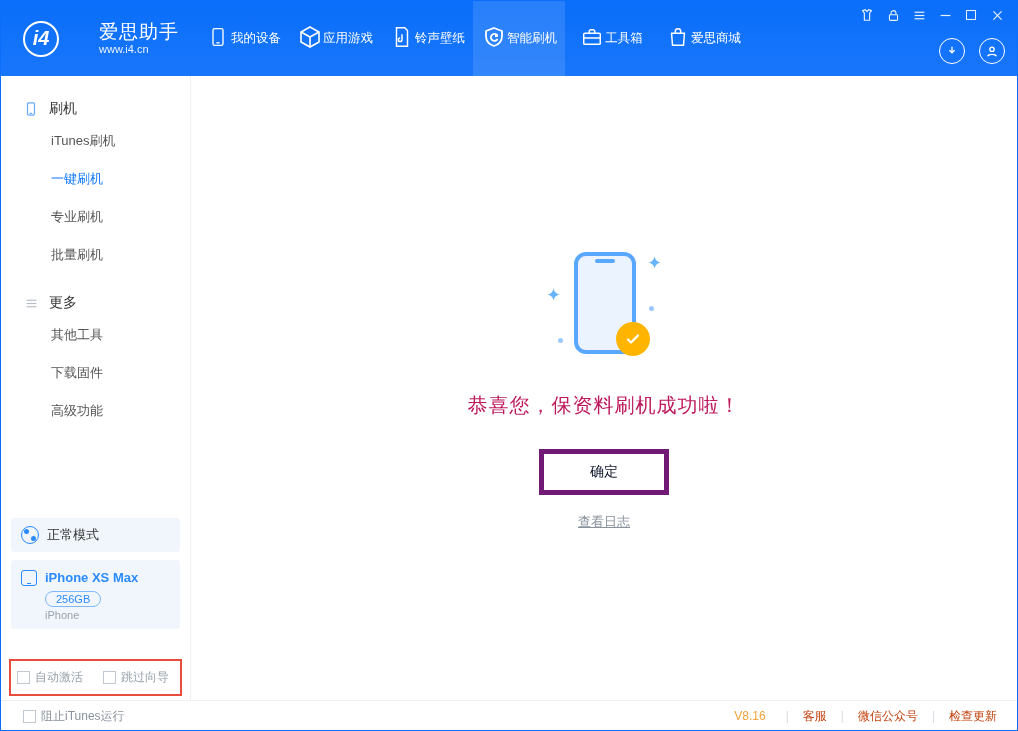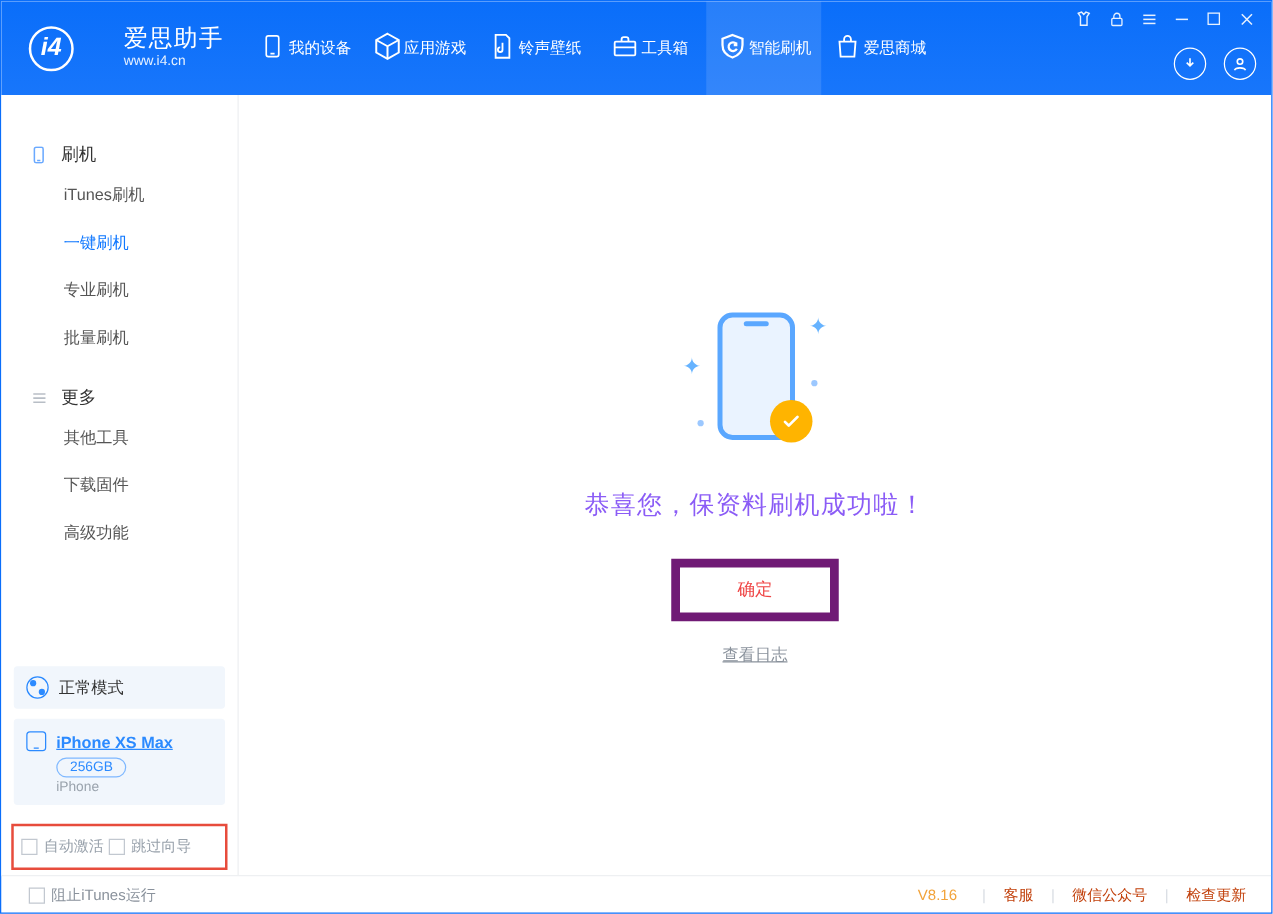--- a/index.html
+++ b/index.html
@@ -22,59 +22,59 @@
 
 .header-right { position: absolute; right: 12px; top: 0; height: 100%; display: flex; flex-direction: column; justify-content: space-between; align-items: flex-end; padding: 6px 0 12px; }
 .win-ctrls { display: flex; gap: 10px; align-items: center; }
 .win-ctrls span { width: 16px; height: 16px; display: inline-flex; align-items: center; justify-content: center; cursor: pointer; opacity: .9; }
 .acct { display: flex; gap: 14px; align-items: center; }
 .acct span { width: 26px; height: 26px; border: 1.5px solid #fff; border-radius: 50%; display: inline-flex; align-items: center; justify-content: center; cursor: pointer; }
 
 
 .body { display: flex; height: 624px; }
 .sidebar { width: 190px; border-right: 1px solid #eef0f2; display: flex; flex-direction: column; background: #fff; }
-.side-scroll { flex: 1; padding-top: 0; margin-top: 33px; }
+.side-scroll { flex: 1; padding-top: 18px; }
 .side-group { padding: 6px 0 4px 22px; font-size: 14px; color: #333; display: flex; align-items: center; font-weight: 500; }
 .side-group .gico { width: 16px; height: 16px; margin-right: 10px; display: inline-flex; align-items: center; justify-content: center; color: #888; }
 .side-item { padding: 10px 0 10px 50px; font-size: 13px; color: #555; cursor: pointer; }
 .side-item.active { color: #1078ff; }
 
 .device-panel { padding: 8px 10px 6px; }
 .mode-row, .dev-row { background: #f1f6fc; border-radius: 3px; padding: 8px 10px; margin-bottom: 8px; font-size: 13px; color: #333; display: flex; align-items: center; }
 .mode-ico { width: 18px; height: 18px; border: 1.5px solid #2b8aff; border-radius: 50%; margin-right: 8px; position: relative; }
 .mode-ico::before, .mode-ico::after { content: ""; position: absolute; background: #2b8aff; width: 5px; height: 5px; border-radius: 50%; }
 .mode-ico::before { top: 2px; left: 2px; }
 .mode-ico::after { bottom: 2px; right: 2px; }
 .dev-row { flex-direction: column; align-items: flex-start; padding: 10px 10px 8px; }
-.dev-line1 { display: flex; align-items: flex-end; font-weight: 600; color: #2b8aff; text-decoration: underline; }
+.dev-line1 { display: flex; align-items: flex-start; font-weight: 600; color: #2b8aff; }
 .dev-ico { width: 16px; height: 16px; border: 1.5px solid #2b8aff; border-radius: 3px; margin-right: 8px; position: relative; }
 .dev-ico::after { content: ""; position: absolute; bottom: 1px; left: 50%; width: 4px; height: 1.5px; background: #2b8aff; transform: translateX(-50%); }
 .dev-cap { display: inline-block; margin: 5px 0 2px 24px; padding: 1px 10px; border: 1px solid #7fb8ff; border-radius: 10px; font-size: 11px; color: #2b8aff; }
 .dev-type { margin-left: 24px; font-size: 11px; color: #9aa3ad; }
 
-.opt-box { border: 2px solid #e74c3c; margin: 1px 8px 4px; padding: 8px 6px; display: flex; gap: 4px; }
+.opt-box { border: 2px solid #e74c3c; margin: 16px 8px 4px; padding: 8px 6px; display: flex; gap: 20px; }
 .chk { display: flex; align-items: center; font-size: 12px; color: #98a1ab; cursor: pointer; }
 .chk-box { width: 13px; height: 13px; border: 1px solid #c2c8d0; margin-right: 5px; }
 
 
 .main { flex: 1; display: flex; flex-direction: column; align-items: center; justify-content: center; position: relative; }
 .illus { width: 120px; height: 120px; position: relative; margin-bottom: 26px; }
 .phone { position: absolute; left: 30px; top: 6px; width: 62px; height: 102px; border: 4px solid #5aa7ff; border-radius: 12px; background: #eaf3ff; }
 .phone::before { content: ""; position: absolute; top: 3px; left: 50%; transform: translateX(-50%); width: 20px; height: 4px; background: #5aa7ff; border-radius: 3px; }
 .badge { position: absolute; right: 14px; bottom: 10px; width: 34px; height: 34px; background: #ffb400; border-radius: 50%; display: flex; align-items: center; justify-content: center; }
 .badge svg { width: 16px; height: 16px; }
 .sparkL, .sparkR { position: absolute; font-size: 18px; color: #66b3ff; }
 .sparkL { left: 2px; top: 38px; }
 .sparkR { right: 2px; top: 6px; }
 .dotA, .dotB { position: absolute; width: 5px; height: 5px; background: #9cc8ff; border-radius: 50%; }
 .dotA { left: 14px; top: 92px; }
 .dotB { right: 10px; top: 60px; }
 
-.msg { font-size: 20px; color: #8b5cf6; margin-bottom: 30px; letter-spacing: 1px; }
-.ok-btn { padding: 9px 46px; border: 7px solid #701a75; background: #fff; font-size: 14px; color: #ef4444; cursor: pointer; margin-bottom: 18px; }
+.msg { font-size: 20px; color: #be185d; margin-bottom: 30px; letter-spacing: 1px; }
+.ok-btn { padding: 9px 46px; border: 5px solid #701a75; background: #fff; font-size: 14px; color: #0f172a; cursor: pointer; margin-bottom: 18px; }
 .log-link { font-size: 13px; color: #8a929c; text-decoration: underline; cursor: pointer; }
 
 
 .footer { height: 31px; border-top: 1px solid #eef0f2; display: flex; align-items: center; padding: 0 16px 0 22px; font-size: 12px; color: #8a929c; }
 .footer .chk { color: #8a929c; }
 .f-spacer { flex: 1; }
 .f-ver { color: #f2a33a; margin-right: 10px; }
 .f-link { color: #c2410c; cursor: pointer; padding: 0 4px; }
 .f-sep { color: #d8dde3; margin: 0 10px; }
 </style>
@@ -113,38 +113,38 @@
     </div>
     <div class="nav-item">
       <div class="nav-ico">
           <svg viewBox="0 0 24 24" width="22" height="24" fill="none" stroke="#fff" stroke-width="1.6">
             <path d="M6 2h9l3 3v17H6z"></path>
             <path d="M12 9v6a2 2 0 11-2-2"></path>
           </svg>
         </div>
       <div class="nav-label">铃声壁纸</div>
     </div>
-    <div class="nav-item">
-      <div class="nav-ico">
-          <svg viewBox="0 0 24 24" width="24" height="22" fill="none" stroke="#fff" stroke-width="1.6">
-            <rect x="3" y="8" width="18" height="12" rx="1"></rect>
-            <path d="M3 13h18M9 8V6a2 2 0 012-2h2a2 2 0 012 2v2"></path>
-          </svg>
-        </div>
-      <div class="nav-label">工具箱</div>
-    </div>
     <div class="nav-item active">
       <div class="nav-ico">
           <svg viewBox="0 0 24 24" width="24" height="24" fill="none" stroke="#fff" stroke-width="1.8">
             <path d="M12 3l8 3v5c0 5-3.5 8.5-8 10-4.5-1.5-8-5-8-10V6z"></path>
             <path d="M15 10a3.5 3.5 0 10.5 4"></path>
             <path d="M15 9v2h-2"></path>
           </svg>
         </div>
       <div class="nav-label">智能刷机</div>
+    </div>
+    <div class="nav-item">
+      <div class="nav-ico">
+          <svg viewBox="0 0 24 24" width="24" height="22" fill="none" stroke="#fff" stroke-width="1.6">
+            <rect x="3" y="8" width="18" height="12" rx="1"></rect>
+            <path d="M3 13h18M9 8V6a2 2 0 012-2h2a2 2 0 012 2v2"></path>
+          </svg>
+        </div>
+      <div class="nav-label">工具箱</div>
     </div>
     <div class="nav-item">
       <div class="nav-ico">
           <svg viewBox="0 0 24 24" width="22" height="24" fill="none" stroke="#fff" stroke-width="1.6">
             <path d="M5 8h14l-1 13H6z"></path>
             <path d="M9 8V6a3 3 0 016 0v2"></path>
           </svg>
         </div>
       <div class="nav-label">爱思商城</div>
     </div>

